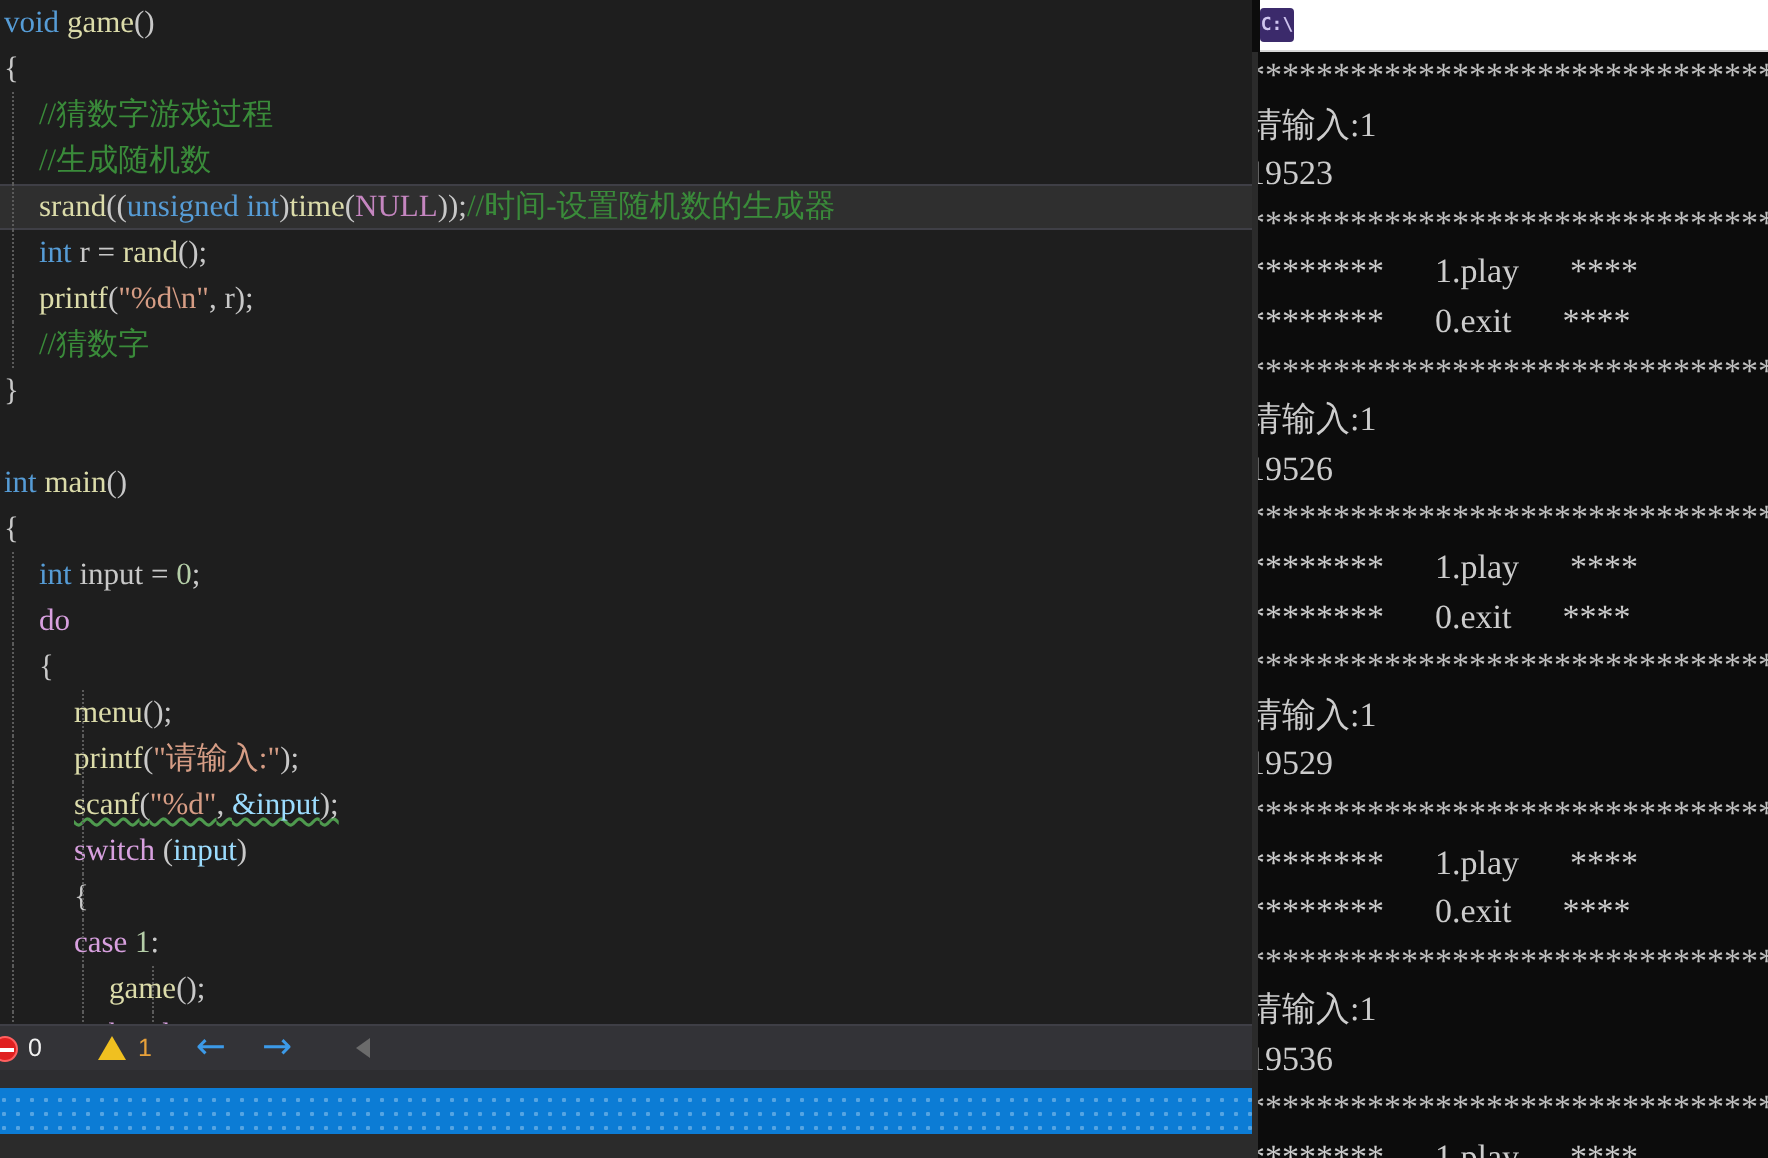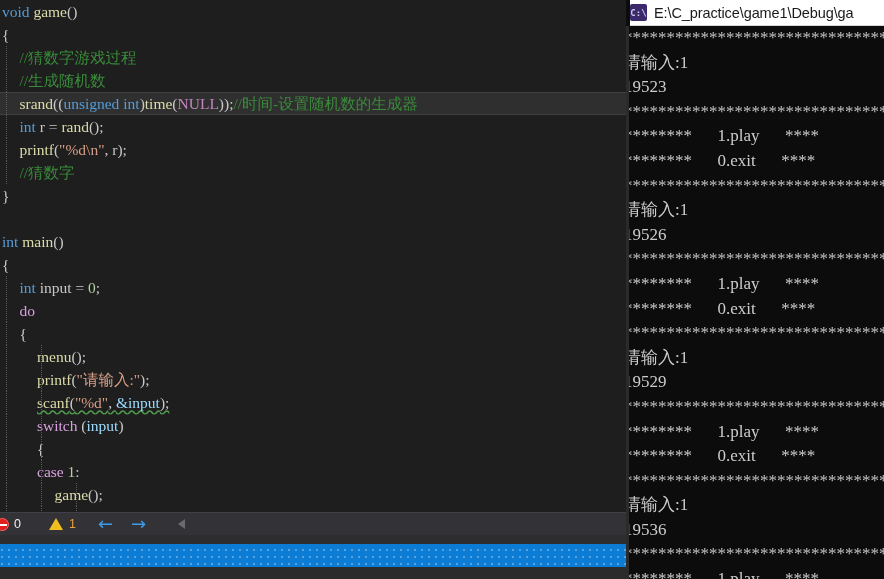--- a/index.html
+++ b/index.html
@@ -169,20 +169,19 @@
       
       
       
       
     </div>
   </div>
 
   <div id="console-win">
     <div id="console-title">
       <span class="cmd-icon">C:\</span>
-      <span id="console-title-text">E:\C_practice\game1\Debug\ga</span>
     </div>
     <div id="console-left-edge2"></div>
     <div id="console-body"><div class="coff starline">***********************************</div><div class="coff ">请输入:1</div><div class="coff ">19523</div><div class="coff starline">***********************************</div><div class="coff ">********      1.play      ****</div><div class="coff ">********      0.exit      ****</div><div class="coff starline">***********************************</div><div class="coff ">请输入:1</div><div class="coff ">19526</div><div class="coff starline">***********************************</div><div class="coff ">********      1.play      ****</div><div class="coff ">********      0.exit      ****</div><div class="coff starline">***********************************</div><div class="coff ">请输入:1</div><div class="coff ">19529</div><div class="coff starline">***********************************</div><div class="coff ">********      1.play      ****</div><div class="coff ">********      0.exit      ****</div><div class="coff starline">***********************************</div><div class="coff ">请输入:1</div><div class="coff ">19536</div><div class="coff starline">***********************************</div><div class="coff ">********      1.play      ****</div></div>
     <div id="console-left-edge"></div>
   </div>
 
 </div>
 
 </body></html>

